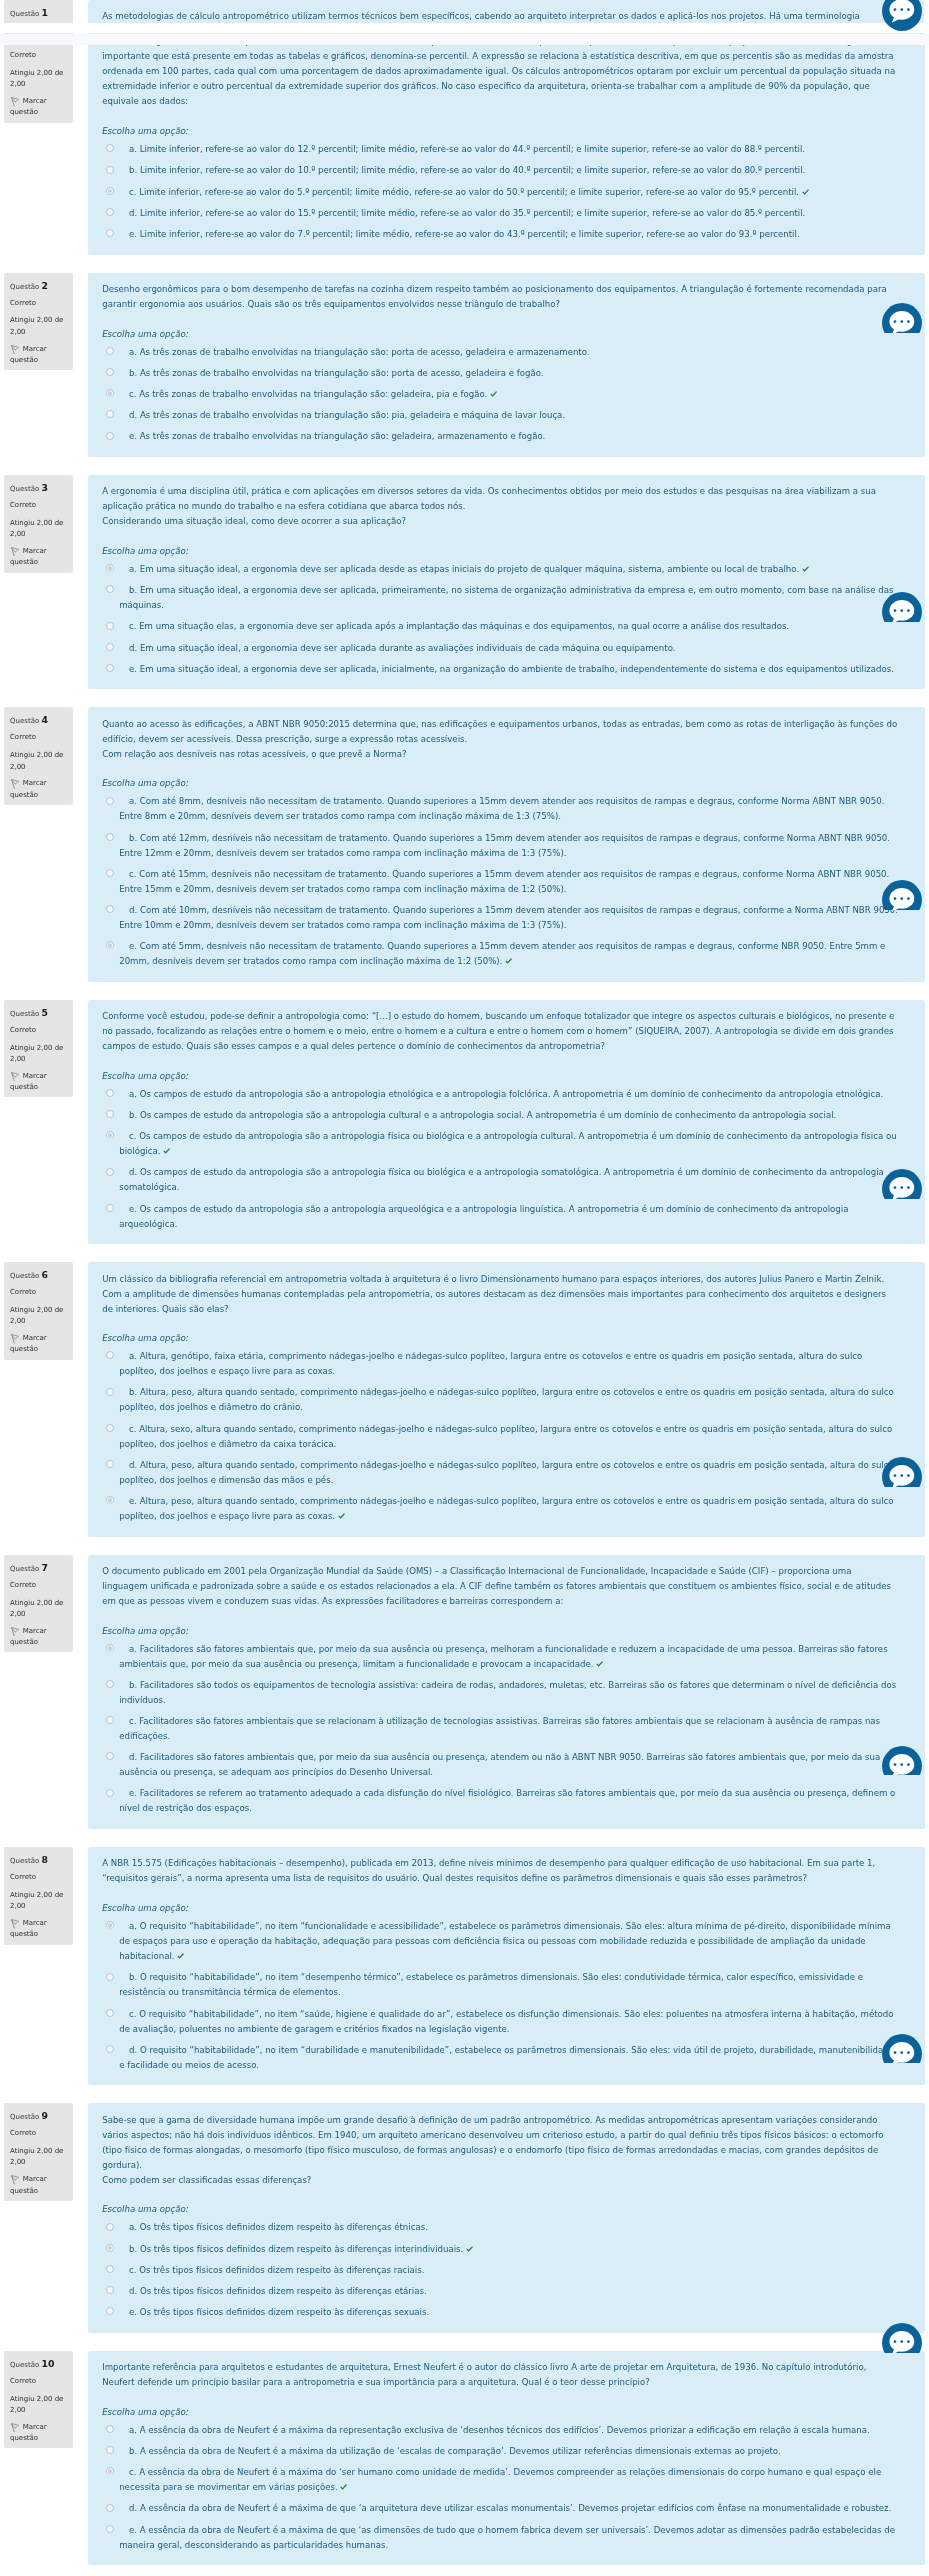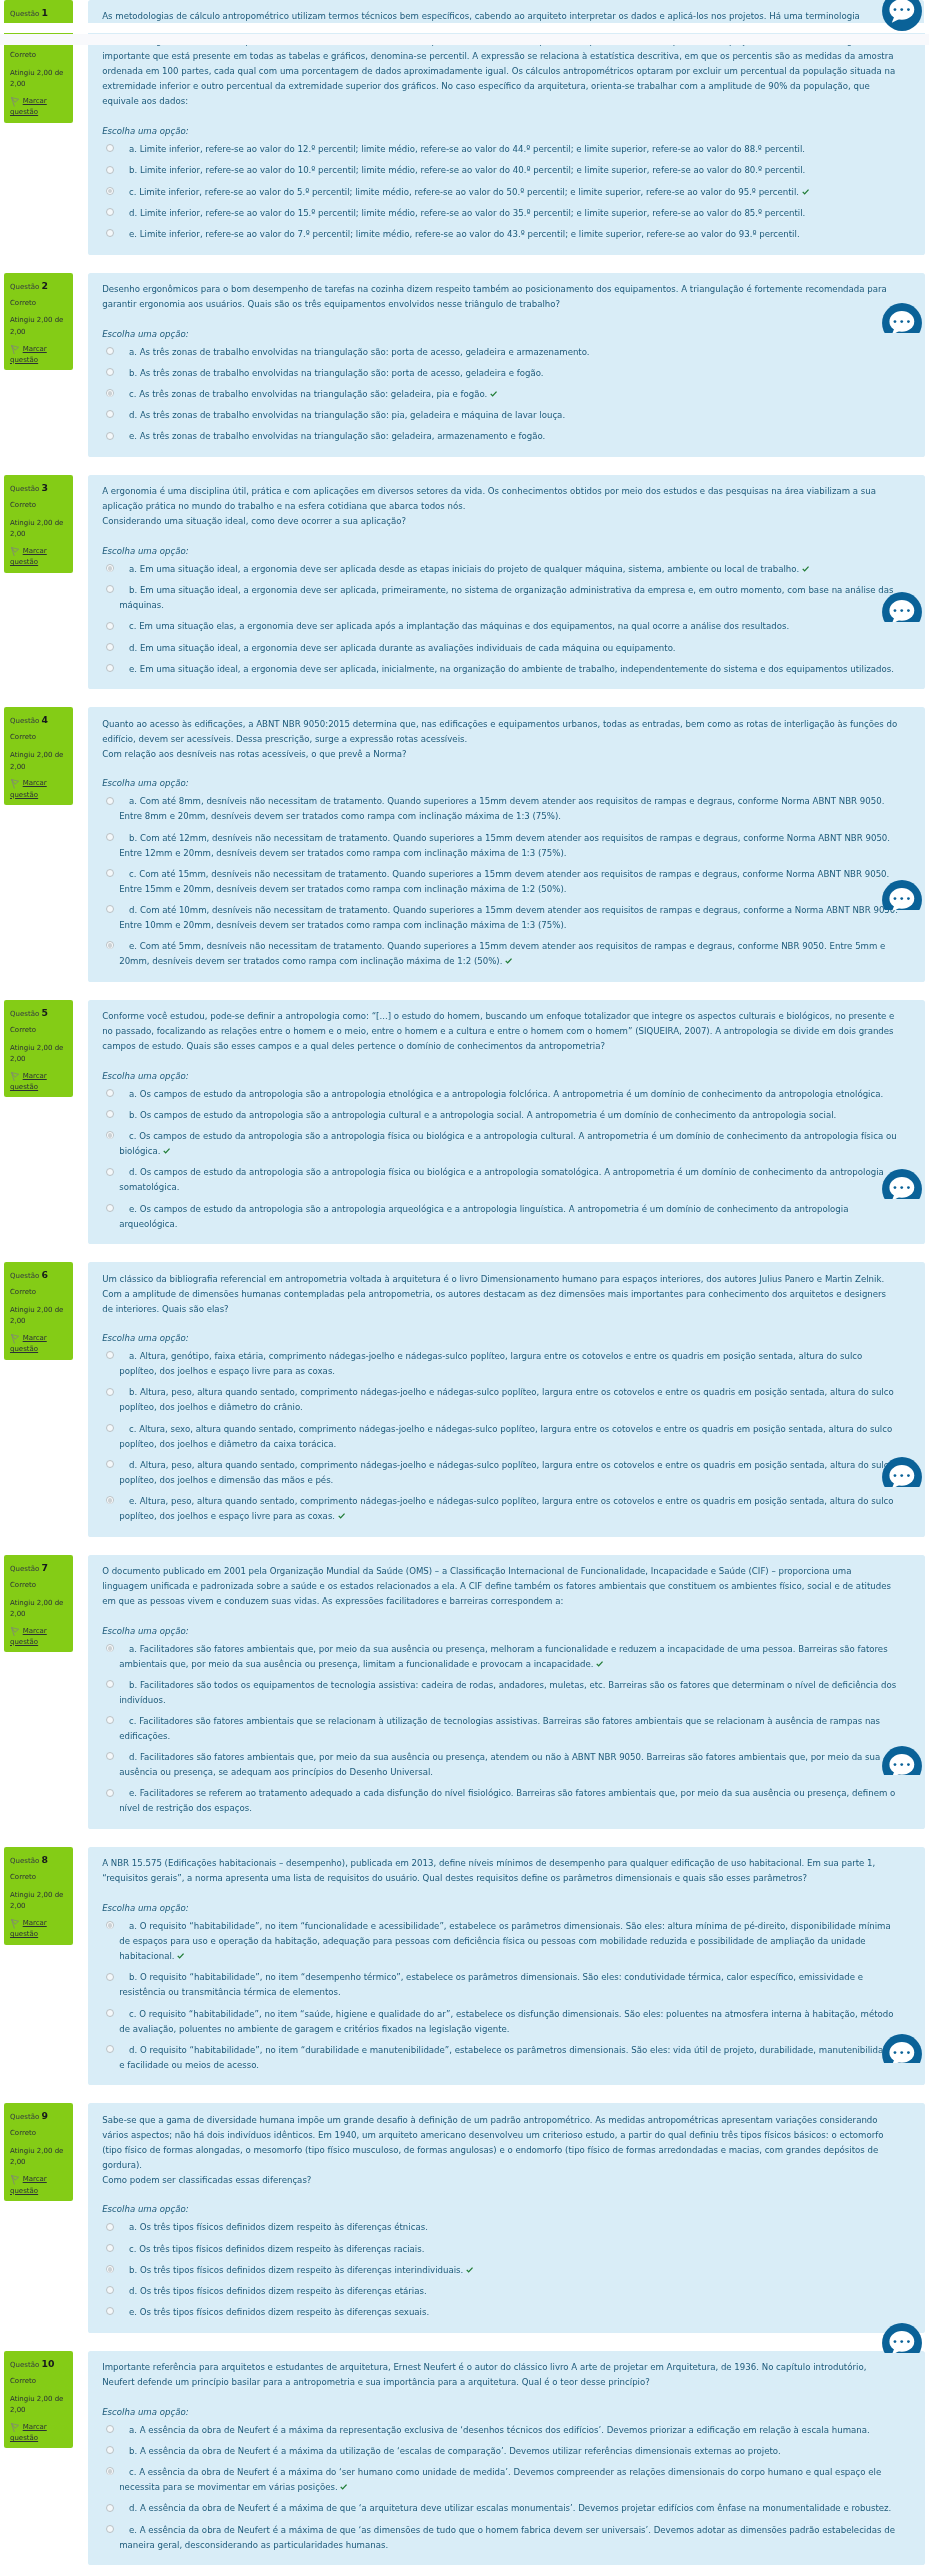--- a/index.html
+++ b/index.html
@@ -10,30 +10,30 @@
     background: #ffffff;
     font-family: "DejaVu Sans", sans-serif;
   }
   #page { position: relative; width: 930px; padding-top: 2.1px; padding-bottom: 26px; }
 
   .que { position: relative; display: flex; align-items: flex-start; margin: 0 0 0 0; }
   .que-gap { height: 18px; }
 
   .info {
     width: 69px; flex: 0 0 69px; margin-left: 4.2px;
-    background: #84cc16; border-radius: 2.1px;
+    background: #e5e5e5; border-radius: 2.1px;
     padding: 8px 4.8px 4px 5.8px;
     color: #2b3135; font-size: 7px; line-height: 11.3px;
   }
   .info .qno { margin: 0 0 4.8px 0; color:#343a40; line-height:11.3px; }
   .info .qno b { font-size: 9.3px; font-weight: 700; color:#17191c; line-height:1;
                  display:inline-block; vertical-align:baseline; }
   .info .state { margin: 0 0 6.5px 0; }
   .info .grade { margin: 0 0 5.5px 0; }
-  .info .flagrow { position: relative; padding-left: 0; text-decoration: underline; }
+  .info .flagrow { position: relative; padding-left: 0; }
   .flag-ico { display:inline-block; width:8px; height:9.5px; vertical-align:-3.5px; margin-left:0.7px; margin-right:4px; }
 
   .content {
     flex: 1 1 auto; margin-left: 15.3px; margin-right: 5.8px;
     background: #d9edf7; border-radius: 2.6px;
     padding: 9.4px 25px 9.5px 13.7px;
     color: #1d5a7a; font-size: 8.6px; line-height: 15px;
   }
   .qtext { margin: 0; white-space: pre-line; width: 796px; }
   .prompt { margin: 14.6px 0 0 0; line-height:15px;font-style:italic; }
@@ -274,24 +274,24 @@
                 <path d="M0.85 0.9 L6.45 17.9" stroke="#808080" stroke-width="1.5" fill="none" stroke-linecap="butt"></path>
                 <path d="M1.0 1.0 L14.3 4.3 L7.5 9.9 Z" fill="none" stroke="#808080" stroke-width="1.35" stroke-linejoin="miter"></path>
               </svg></span><span>Marcar questão</span></div>
     </div>
     <div class="content">
       <div class="qtext">Sabe-se que a gama de diversidade humana impõe um grande desafio à definição de um padrão antropométrico. As medidas antropométricas apresentam variações considerando vários aspectos; não há dois indivíduos idênticos. Em 1940, um arquiteto americano desenvolveu um criterioso estudo, a partir do qual definiu três tipos físicos básicos: o ectomorfo (tipo físico de formas alongadas, o mesomorfo (tipo físico musculoso, de formas angulosas) e o endomorfo (tipo físico de formas arredondadas e macias, com grandes depósitos de gordura).
 Como podem ser classificadas essas diferenças?</div>
       <div class="prompt">Escolha uma opção:</div>
       <ul class="opts">
       <li class="opt"><span class="radio"></span><span>a. Os três tipos físicos definidos dizem respeito às diferenças étnicas.</span></li>
+      <li class="opt"><span class="radio sel"></span><span>b. Os três tipos físicos definidos dizem respeito às diferenças interindividuais.</span><span class="ok"><svg viewBox="0 0 15 12" width="7.4" height="5.8">
+                  <path d="M1.4 6.0 L5.3 10.0 L13.4 1.2" stroke="#1e7b34" stroke-width="2.7" fill="none"></path>
+                </svg></span></li>
       <li class="opt"><span class="radio"></span><span>c. Os três tipos físicos definidos dizem respeito às diferenças raciais.</span></li>
-      <li class="opt"><span class="radio sel"></span><span>b. Os três tipos físicos definidos dizem respeito às diferenças interindividuais.</span><span class="ok"><svg viewBox="0 0 15 12" width="7.4" height="5.8">
-                  <path d="M1.4 6.0 L5.3 10.0 L13.4 1.2" stroke="#1e7b34" stroke-width="2.7" fill="none"></path>
-                </svg></span></li>
       <li class="opt"><span class="radio"></span><span>d. Os três tipos físicos definidos dizem respeito às diferenças etárias.</span></li>
       <li class="opt"><span class="radio"></span><span>e. Os três tipos físicos definidos dizem respeito às diferenças sexuais.</span></li>
       </ul>
     </div>
   </div>
   <div class="que-gap"></div>
   <div class="que">
     <div class="info">
       <div class="qno"><span>Questão</span> <b>10</b></div>
       <div class="state">Correto</div>

